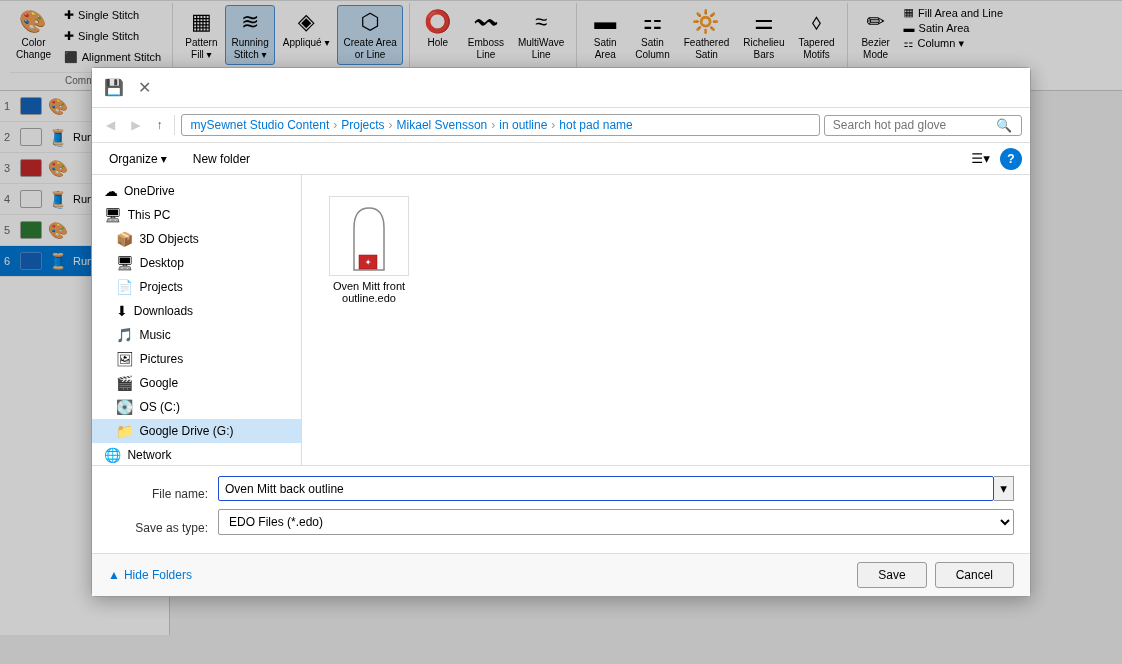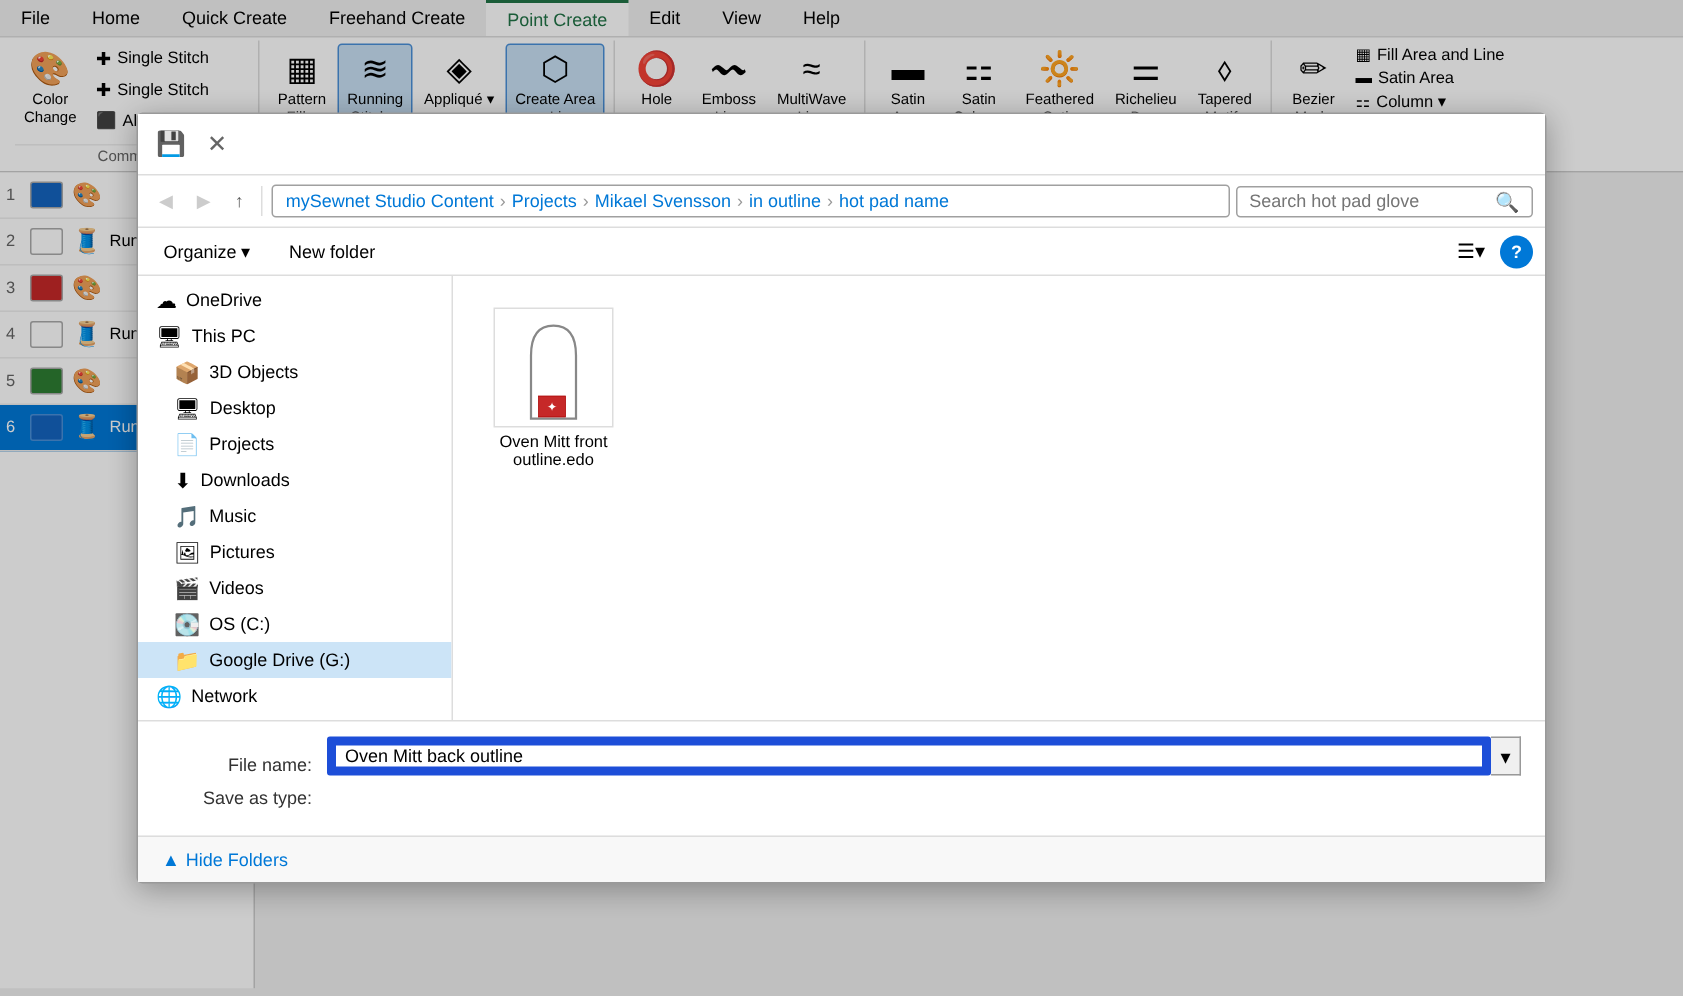--- a/index.html
+++ b/index.html
@@ -71,50 +71,40 @@
     .tree-indent { padding-left: 24px; }
     .file-view { flex: 1; overflow-y: auto; padding: 12px; background: #fff; }
     .file-item { display: flex; flex-direction: column; align-items: center; width: 110px; padding: 8px; cursor: pointer; border: 1px solid transparent; border-radius: 3px; }
     .file-thumbnail { width: 80px; height: 80px; border: 1px solid #ddd; background: #fff; display: flex; align-items: center; justify-content: center; position: relative; }
     .file-name { font-size: 11px; text-align: center; margin-top: 4px; word-break: break-word; }
 
     
     .dialog-form { padding: 10px 16px; border-top: 1px solid #ddd; }
     .form-row { display: flex; align-items: flex-end; margin-bottom: 8px; }
     .form-label { width: 110px; font-size: 12px; text-align: right; padding-right: 10px; color: #333; }
-    .form-input { flex: 1; padding: 0 6px; border: 6px solid #1d4ed8; border-radius: 2px; font-size: 12px; outline: none; }
+    .form-input { flex: 1; padding: 0 6px; border: 1px solid #1d4ed8; border-radius: 2px; font-size: 12px; outline: none; }
     .form-select { flex: 1; padding: 4px 6px; border: 1px solid #999; border-radius: 2px; font-size: 12px; background: #fff; }
     .form-input-wrapper { flex: 1; display: flex; }
     .dropdown-arrow { padding: 4px 6px; border: 1px solid #999; border-left: none; background: #f0f0f0; cursor: pointer; }
 
     .dialog-footer { display: flex; align-items: center; justify-content: space-between; padding: 8px 16px; border-top: 1px solid #ddd; background: #f8f8f8; }
     .hide-folders { display: flex; align-items: center; gap: 4px; cursor: pointer; font-size: 12px; color: #0078d7; }
     .footer-buttons { display: flex; gap: 8px; }
     .btn-save { padding: 5px 20px; background: #f0f0f0; border: 1px solid #999; border-radius: 3px; cursor: pointer; font-size: 12px; }
     .btn-cancel { padding: 5px 20px; background: #f0f0f0; border: 1px solid #999; border-radius: 3px; cursor: pointer; font-size: 12px; }
 
     
     .file-tree::-webkit-scrollbar { width: 8px; }
     .file-tree::-webkit-scrollbar-track { background: #f0f0f0; }
     .file-tree::-webkit-scrollbar-thumb { background: #c0c0c0; border-radius: 4px; }
   </style>
 </head>
 <body>
 
 <div class="ribbon">
-  <div class="ribbon-tabs">
-    <button class="ribbon-tab">File</button>
-    <button class="ribbon-tab">Home</button>
-    <button class="ribbon-tab">Quick Create</button>
-    <button class="ribbon-tab">Freehand Create</button>
-    <button class="ribbon-tab active">Point Create</button>
-    <button class="ribbon-tab">Edit</button>
-    <button class="ribbon-tab">View</button>
-    <button class="ribbon-tab">Help</button>
-  </div>
   <div class="ribbon-content">
 
     <div class="ribbon-group">
       <div class="ribbon-group-items">
         <button class="ribbon-btn">
           <span class="ribbon-btn-icon">🎨</span>
           <span style="font-size:10px;">Color<br>Change</span>
         </button>
         <div class="ribbon-vertical">
           <button class="ribbon-btn ribbon-btn-small">
@@ -338,21 +328,21 @@
           <div class="tree-item tree-indent">
             <span class="tree-icon">🎵</span>
             <span>Music</span>
           </div>
           <div class="tree-item tree-indent">
             <span class="tree-icon">🖼</span>
             <span>Pictures</span>
           </div>
           <div class="tree-item tree-indent">
             <span class="tree-icon">🎬</span>
-            <span>Videos</span>
+            <span>Google</span>
           </div>
           <div class="tree-item tree-indent">
             <span class="tree-icon">💽</span>
             <span>OS (C:)</span>
           </div>
           <div class="tree-item tree-indent selected-tree">
             <span class="tree-icon">📁</span>
             <span>Google Drive (G:)</span>
           </div>
           <div class="tree-item">
@@ -381,24 +371,33 @@
       <div class="dialog-form">
         <div class="form-row">
           <label class="form-label">File name:</label>
           <div class="form-input-wrapper">
             <input class="form-input" type="text" value="Oven Mitt back outline" style="">
             <button class="dropdown-arrow">▾</button>
           </div>
         </div>
         <div class="form-row">
           <label class="form-label">Save as type:</label>
+          <div class="form-input-wrapper">
+            <select class="form-select">
+              <option>EDO Files (*.edo)</option>
+            </select>
+          </div>
         </div>
       </div>
 
       <div class="dialog-footer">
         <div class="hide-folders">
           <span>▲</span>
           <span>Hide Folders</span>
         </div>
+        <div class="footer-buttons">
+          <button class="btn-save">Save</button>
+          <button class="btn-cancel">Cancel</button>
+        </div>
       </div>
     </div>
   </div>
 </div>
 
 </body></html>

